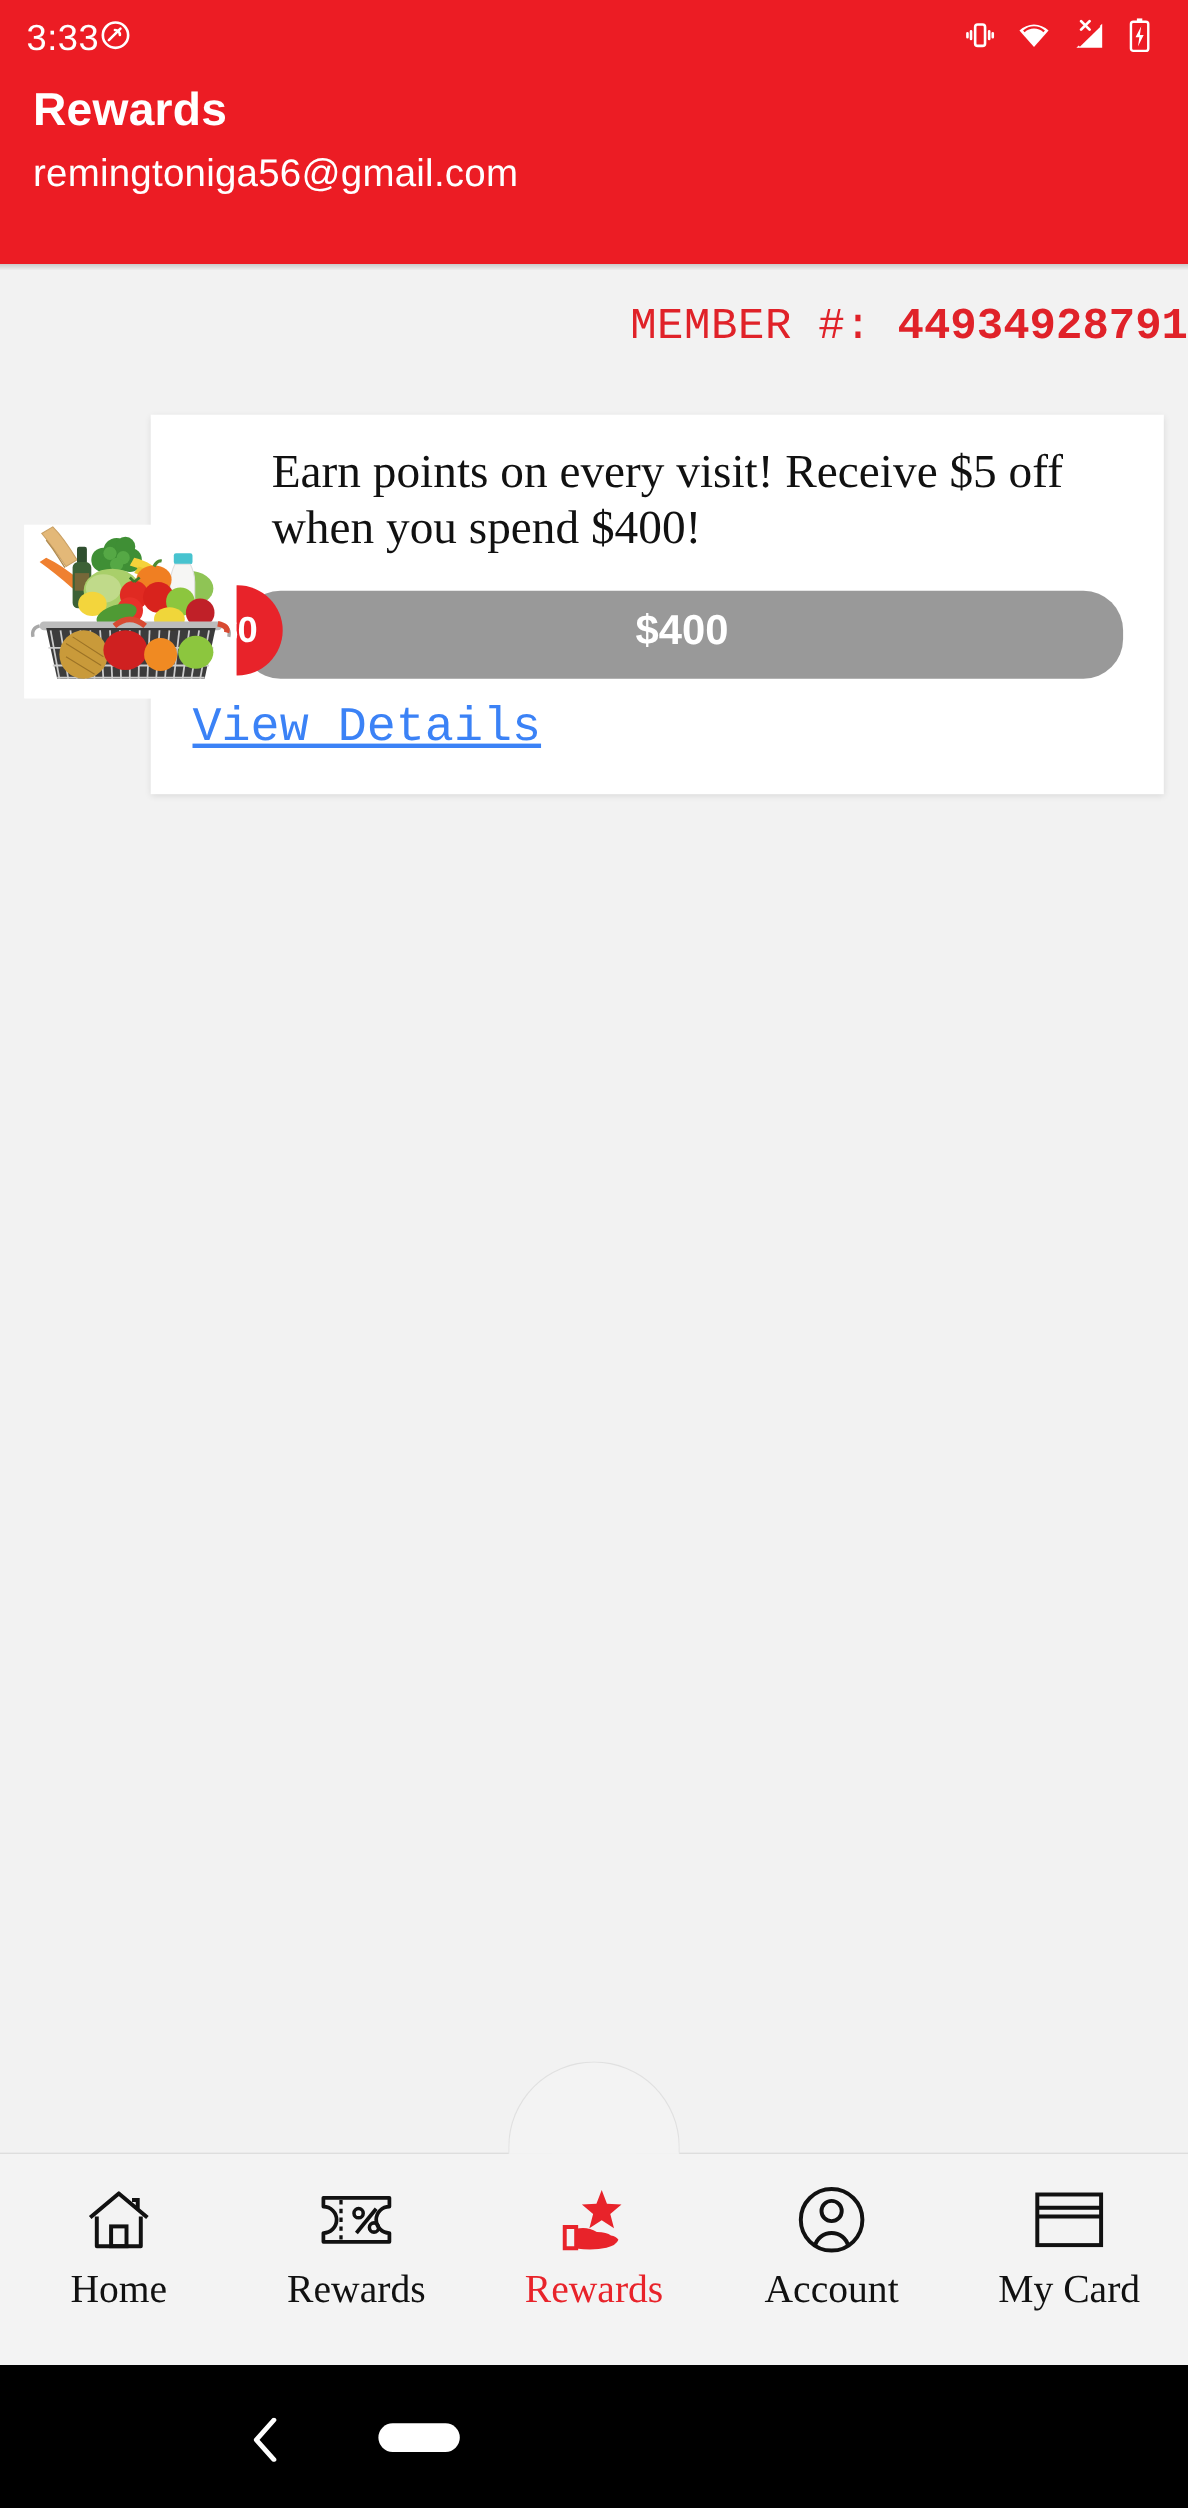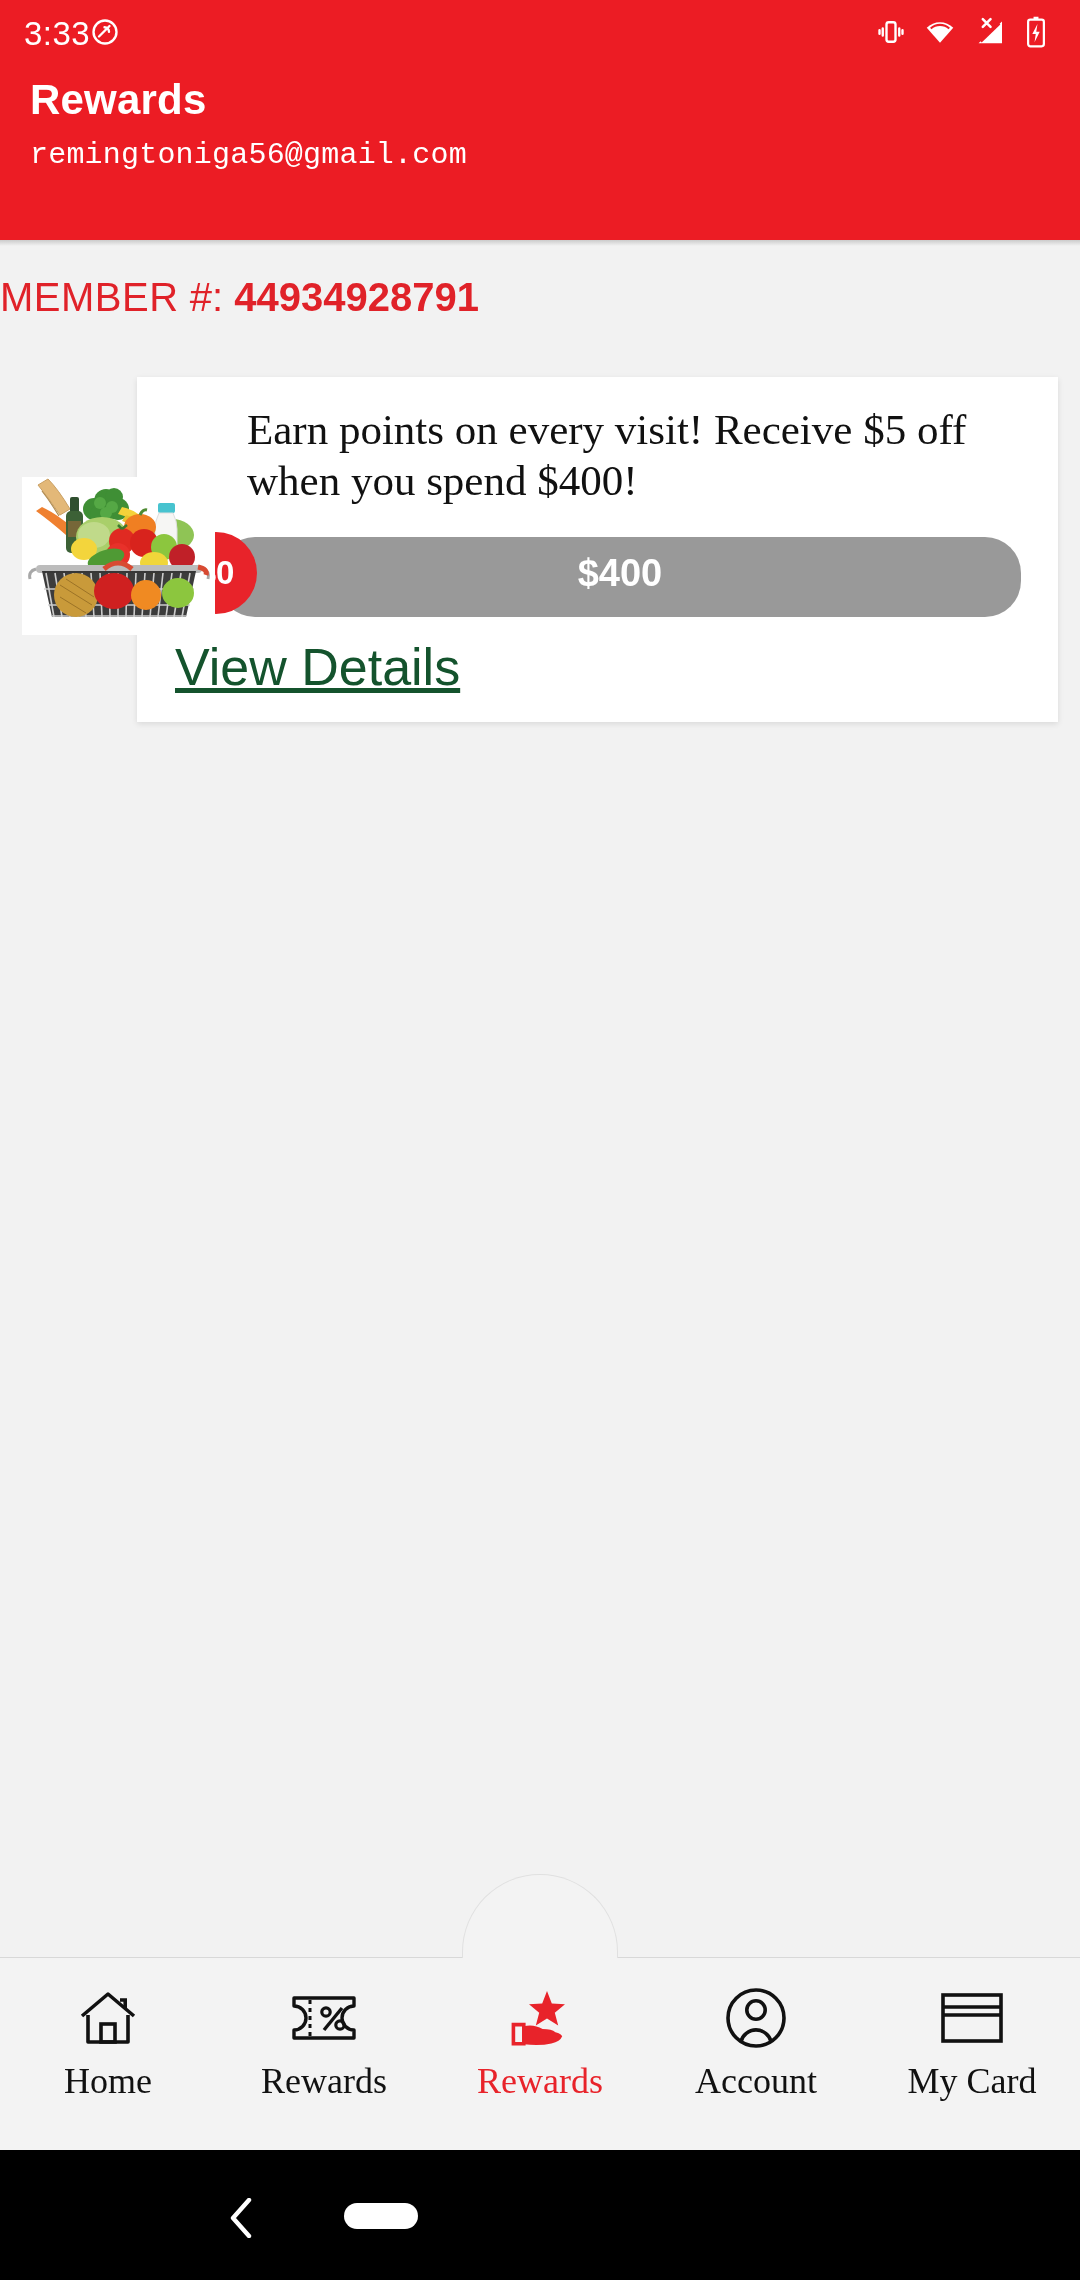--- a/index.html
+++ b/index.html
@@ -46,38 +46,38 @@
     position:absolute; left:30px; top:76px;
     color:#ffffff;
     font-size:42px;
     font-weight:bold;
     font-family:"Liberation Sans", sans-serif;
     letter-spacing:0.2px;
   }
   .header-email {
     position:absolute; left:30px; top:138px;
     color:#ffffff;
-    font-size:30px;
-    font-family:Liberation Mono, monospace;
+    font-size:35px;
+    font-family:Liberation Sans, sans-serif;
     letter-spacing:0.2px;
   }
   .header-shadow {
     position:absolute; top:240px; left:0;
     width:1080px; height:6px;
     background:linear-gradient(to bottom, rgba(0,0,0,0.16), rgba(0,0,0,0));
   }
 
   
   .member-line {
     position:absolute; top:275px; left:0;
     width:1080px;
-    text-align:left;
+    text-align:right;
     font-size:40px;
     color:#e02229;
-    font-family:Liberation Sans, sans-serif;
+    font-family:Liberation Mono, monospace;
   }
   .member-label { font-weight:400; letter-spacing:0.5px; }
   .member-hash { font-weight:400; }
   .member-number { font-weight:bold; }
 
   
   .reward-card {
     position:absolute;
     left:137px; top:377px;
     width:921px; height:345px;
@@ -124,24 +124,24 @@
     display:flex; align-items:center; justify-content:center;
     color:#ffffff;
     font-size:33px;
     font-weight:bold;
     font-family:"Liberation Sans", sans-serif;
     z-index:3;
   }
   .view-details {
     position:absolute;
     left:38px; top:260px;
-    font-size:52px;
-    color:#14532d;
+    font-size:44px;
+    color:#3b82f6;
     text-decoration:underline;
-    font-family:Liberation Sans, sans-serif;
+    font-family:Liberation Mono, monospace;
   }
 
   
   .basket-photo {
     position:absolute;
     left:22px; top:477px;
     width:193px; height:158px;
     background:#ffffff;
     overflow:hidden;
     z-index:4;

